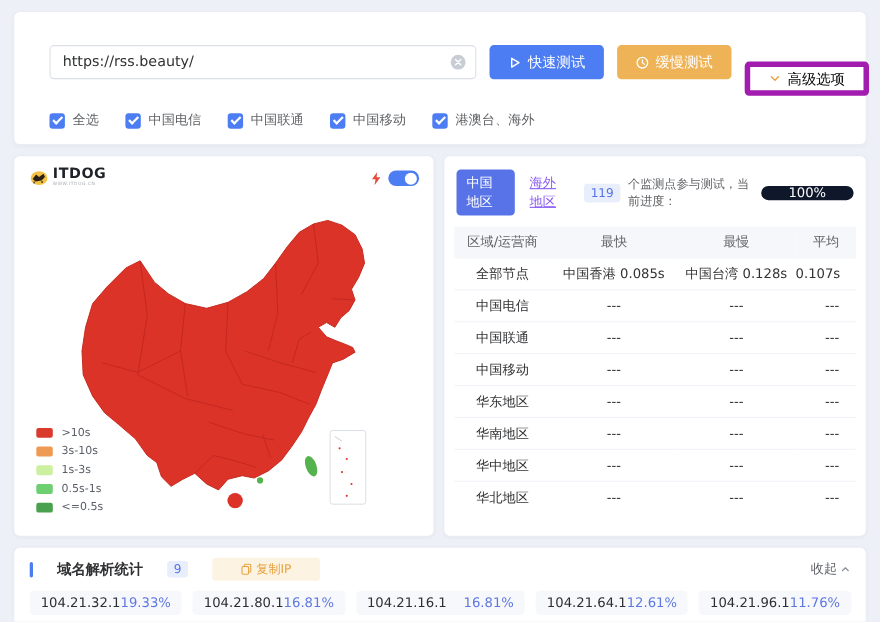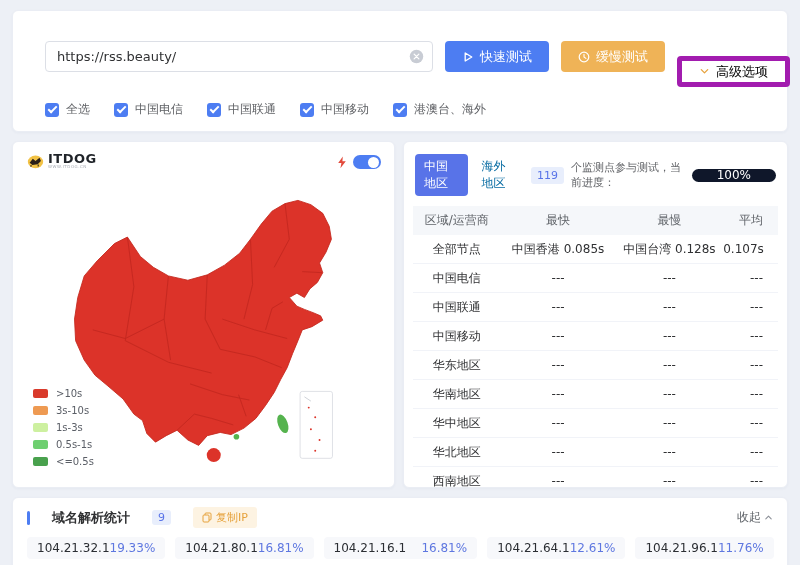--- a/index.html
+++ b/index.html
@@ -46,39 +46,39 @@
   .toggle-knob { position:absolute; top:1.5px; right:2px; width:11px; height:11px; border-radius:50%; background:#fff; }
   .map-svg-wrap { position:absolute; left:8px; right:8px; top:26px; bottom:6px; }
   .legend { position:absolute; left:20px; bottom:20px; display:flex; flex-direction:column; gap:6px; z-index:3; }
   .legend-item { display:flex; align-items:center; gap:8px; }
   .legend-swatch { width:15px; height:9px; border-radius:2px; }
   .legend-label { font-size:10px; color:#5a5e66; }
 
   .results-card { flex:1; height:347px; padding:10px 9px 0; overflow:hidden; }
   .results-header { display:flex; align-items:center; gap:7px; padding:2px 2px 10px; }
   .tab-pill { background:#5873e8; color:#fff; padding:4px 9px; border-radius:4px; font-size:12px; cursor:pointer; }
-  .tab-plain { color:#0369a1; font-size:12px; margin-left:6px; cursor:pointer; }
+  .tab-plain { color:#8b5cf6; font-size:12px; margin-left:6px; cursor:pointer;text-decoration:underline; }
   .spacer { flex:1; }
   .count-badge { background:#e8eefc; color:#5873e8; padding:2px 6px; border-radius:3px; font-size:11px; }
   .progress-label { color:#606266; font-size:11px; }
   .progress { width:114px; height:13px; border-radius:7px; background:#0f172a; color:#fff; font-size:12px; display:flex; align-items:center; justify-content:center; }
   table.results { width:100%; border-collapse:collapse; font-size:12px; table-layout:fixed; }
   table.results th { background:#f5f7fa; color:#5f6368; font-weight:normal; padding:6px 0; font-size:12px; }
   table.results td { padding:5.5px 0; text-align:center; color:#303133; }
   table.results tr:not(:last-child) td { border-bottom:1px solid #f1f3f8; }
   table.results th:last-child, table.results td:last-child { text-align:right; padding-right:15px; }
   td.muted { color:#a0a4ac; }
 
   
   .stats-card { padding:9px 14px 10px; height:88px; overflow:hidden; }
   .stats-header { display:flex; align-items:center; gap:22px; }
   .accent-bar { width:3px; height:14px; background:#4d7df2; border-radius:1.5px; }
   .stats-title { font-size:13px; font-weight:bold; color:#303133; }
   .stats-badge { background:#e8eefc; color:#5873e8; padding:1px 6px; border-radius:3px; font-size:11px; }
-  .copy-btn { background:#fdf3e2; color:#e6a23c; border:none; border-radius:3px; font-size:11px; font-family:inherit; padding:3px 9px; display:inline-flex; align-items:center; gap:4px; cursor:pointer; }
+  .copy-btn { background:#fdf3e2; color:#e6a23c; border:none; border-radius:3px; font-size:11px; font-family:inherit; padding:3px 26px; display:inline-flex; align-items:center; gap:4px; cursor:pointer; }
   .collapse-btn { margin-left:auto; color:#5f6368; font-size:12px; display:inline-flex; align-items:center; gap:3px; cursor:pointer; }
   .ip-grid { display:grid; grid-template-columns:repeat(5,1fr); gap:7px 10px; margin-top:9px; }
   .ip-card { background:#f7f8fb; border-radius:4px; padding:4px 10px; display:flex; justify-content:space-between; align-items:flex-start; min-height:22px; }
   .ip-addr { color:#2b2e33; font-size:12px; }
   .ip-pct { color:#5e77e0; font-size:12px; }
   svg.icon { display:block; }
 </style>
 </head>
 <body>
 
@@ -338,26 +338,20 @@
               <td class="val muted">---</td>
             </tr>
 
             <tr>
               <td>华北地区</td>
               <td class="val muted">---</td>
               <td class="val muted">---</td>
               <td class="val muted">---</td>
             </tr>
 
-            <tr>
-              <td>西南地区</td>
-              <td class="val muted">---</td>
-              <td class="val muted">---</td>
-              <td class="val muted">---</td>
-            </tr>
 
         </tbody>
       </table>
     </div>
   </div>
 
   <div class="card stats-card">
     <div class="stats-header">
       <span class="accent-bar"></span>
       <span class="stats-title">域名解析统计</span>

